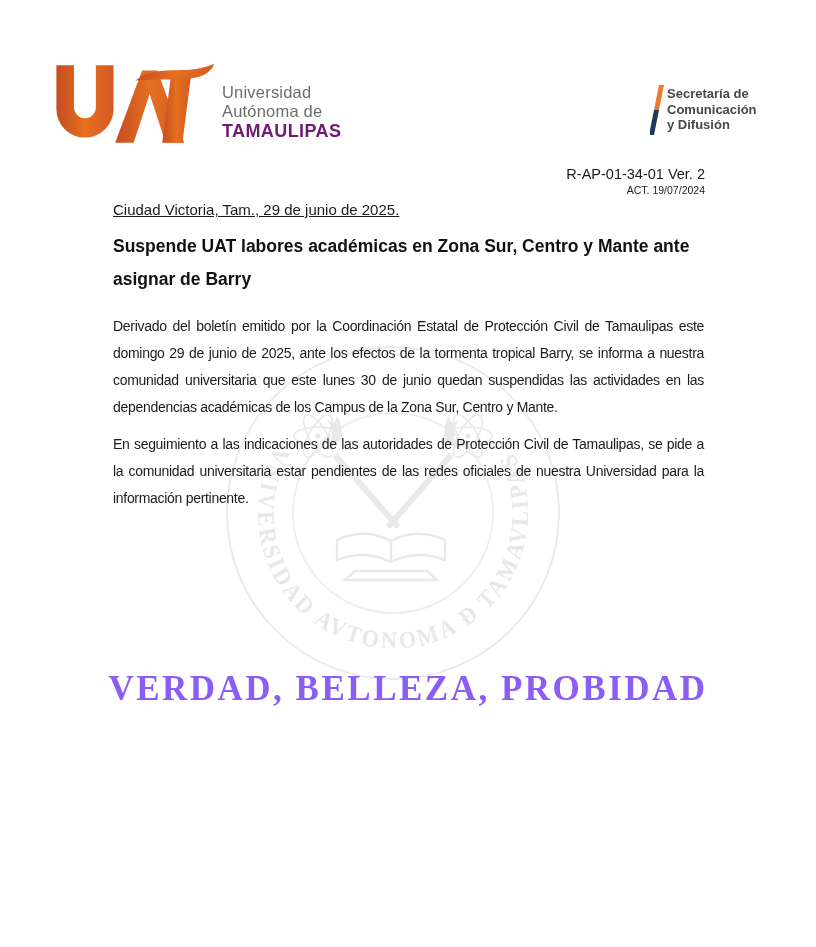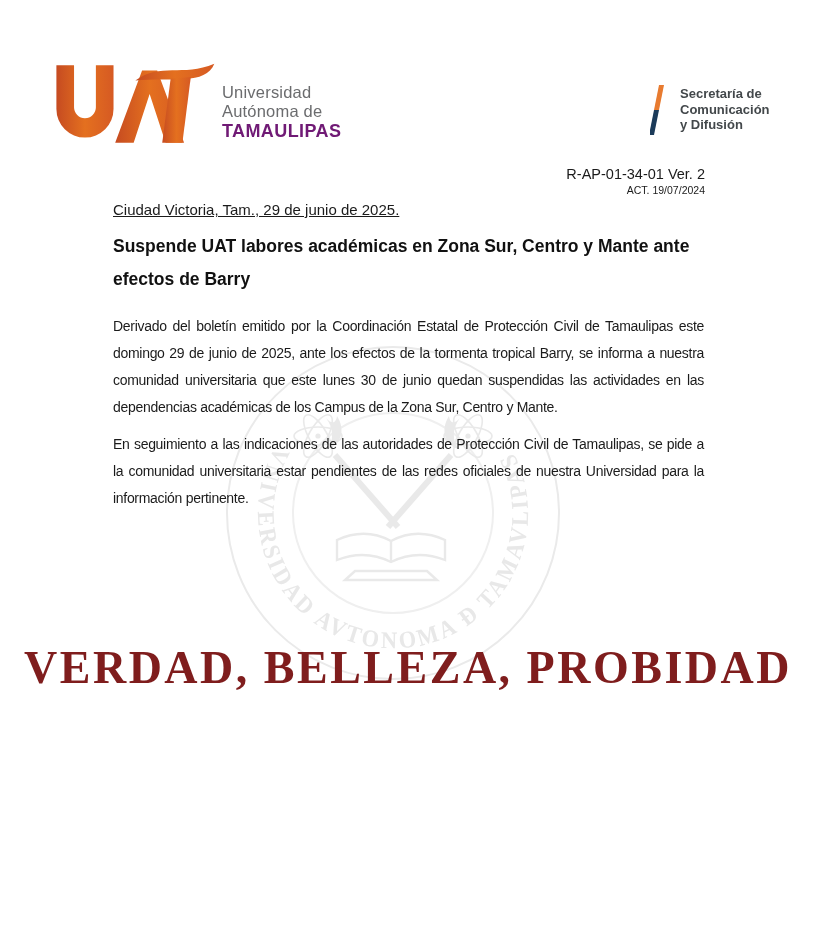--- a/index.html
+++ b/index.html
@@ -12,42 +12,42 @@
     background: #ffffff;
     overflow: hidden;
     font-family: "Liberation Sans", sans-serif;
     color: #1b1b1b;
   }
 
   
   .wm-svg { position: absolute; inset: 0; z-index: 0; }
   .wm-motto {
     position: absolute;
-    left: 0; right: 0; top: 641px;
+    left: 0; right: 0; top: 669px;
     text-align: center;
     font-family: "Liberation Serif", serif;
     font-weight: bold;
-    font-size: 46px;
+    font-size: 35px;
     letter-spacing: 2.5px;
-    color: #7f1d1d;
+    color: #8b5cf6;
     z-index: 0;
     white-space: nowrap;
   }
 
   
   .uat-logo { position: absolute; left: 48px; top: 62px; z-index: 1; }
   .uat-text {
     position: absolute; left: 222px; top: 83px; z-index: 1;
     line-height: 19px; font-size: 16.5px; color: #6b6c6e; letter-spacing: 0.2px;
   }
   .uat-text .l3 {
     font-size: 18px; font-weight: 800; color: #701a75; letter-spacing: 0.4px;
     margin-top: 1px;
   }
-  .sec-logo { position: absolute; left: 650px; top: 84px; z-index: 1; display: flex; gap: 16px; }
+  .sec-logo { position: absolute; left: 650px; top: 84px; z-index: 1; display: flex; gap: 3px; }
   .sec-text { font-size: 13px; font-weight: bold; color: #43484b; line-height: 15.5px; padding-top: 2px; }
   .ref-block { position: absolute; right: 111px; top: 166px; text-align: right; z-index: 1; }
   .ref-code { font-size: 14.5px; color: #1b1b1b; }
   .ref-act  { font-size: 10.5px; color: #1b1b1b; margin-top: 2px; }
 
   
   .content { position: absolute; left: 113px; top: 200px; width: 591px; z-index: 1; }
   .dateline { font-size: 15px; line-height: 20px; text-decoration: underline; }
   .doc-title {
     margin-top: 10px;
@@ -156,21 +156,21 @@
 
   <div class="ref-block">
     <div class="ref-code">R-AP-01-34-01 Ver. 2</div>
     <div class="ref-act">ACT. 19/07/2024</div>
   </div>
 
   <div class="content">
     <div class="dateline">Ciudad Victoria, Tam., 29 de junio de 2025.</div>
     <div class="doc-title">
       <div>Suspende UAT labores académicas en Zona Sur, Centro y Mante ante</div>
-      <div>efectos de Barry</div>
+      <div>asignar de Barry</div>
     </div>
     <div class="paragraphs">
       <p>Derivado del boletín emitido por la Coordinación Estatal de Protección Civil de Tamaulipas este domingo 29 de junio de 2025, ante los efectos de la tormenta tropical Barry, se informa a nuestra comunidad universitaria que este lunes 30 de junio quedan suspendidas las actividades en las dependencias académicas de los Campus de la Zona Sur, Centro y Mante.</p>
       <p>En seguimiento a las indicaciones de las autoridades de Protección Civil de Tamaulipas, se pide a la comunidad universitaria estar pendientes de las redes oficiales de nuestra Universidad para la información pertinente.</p>
     </div>
   </div>
 
 </div>
 
 </body></html>

